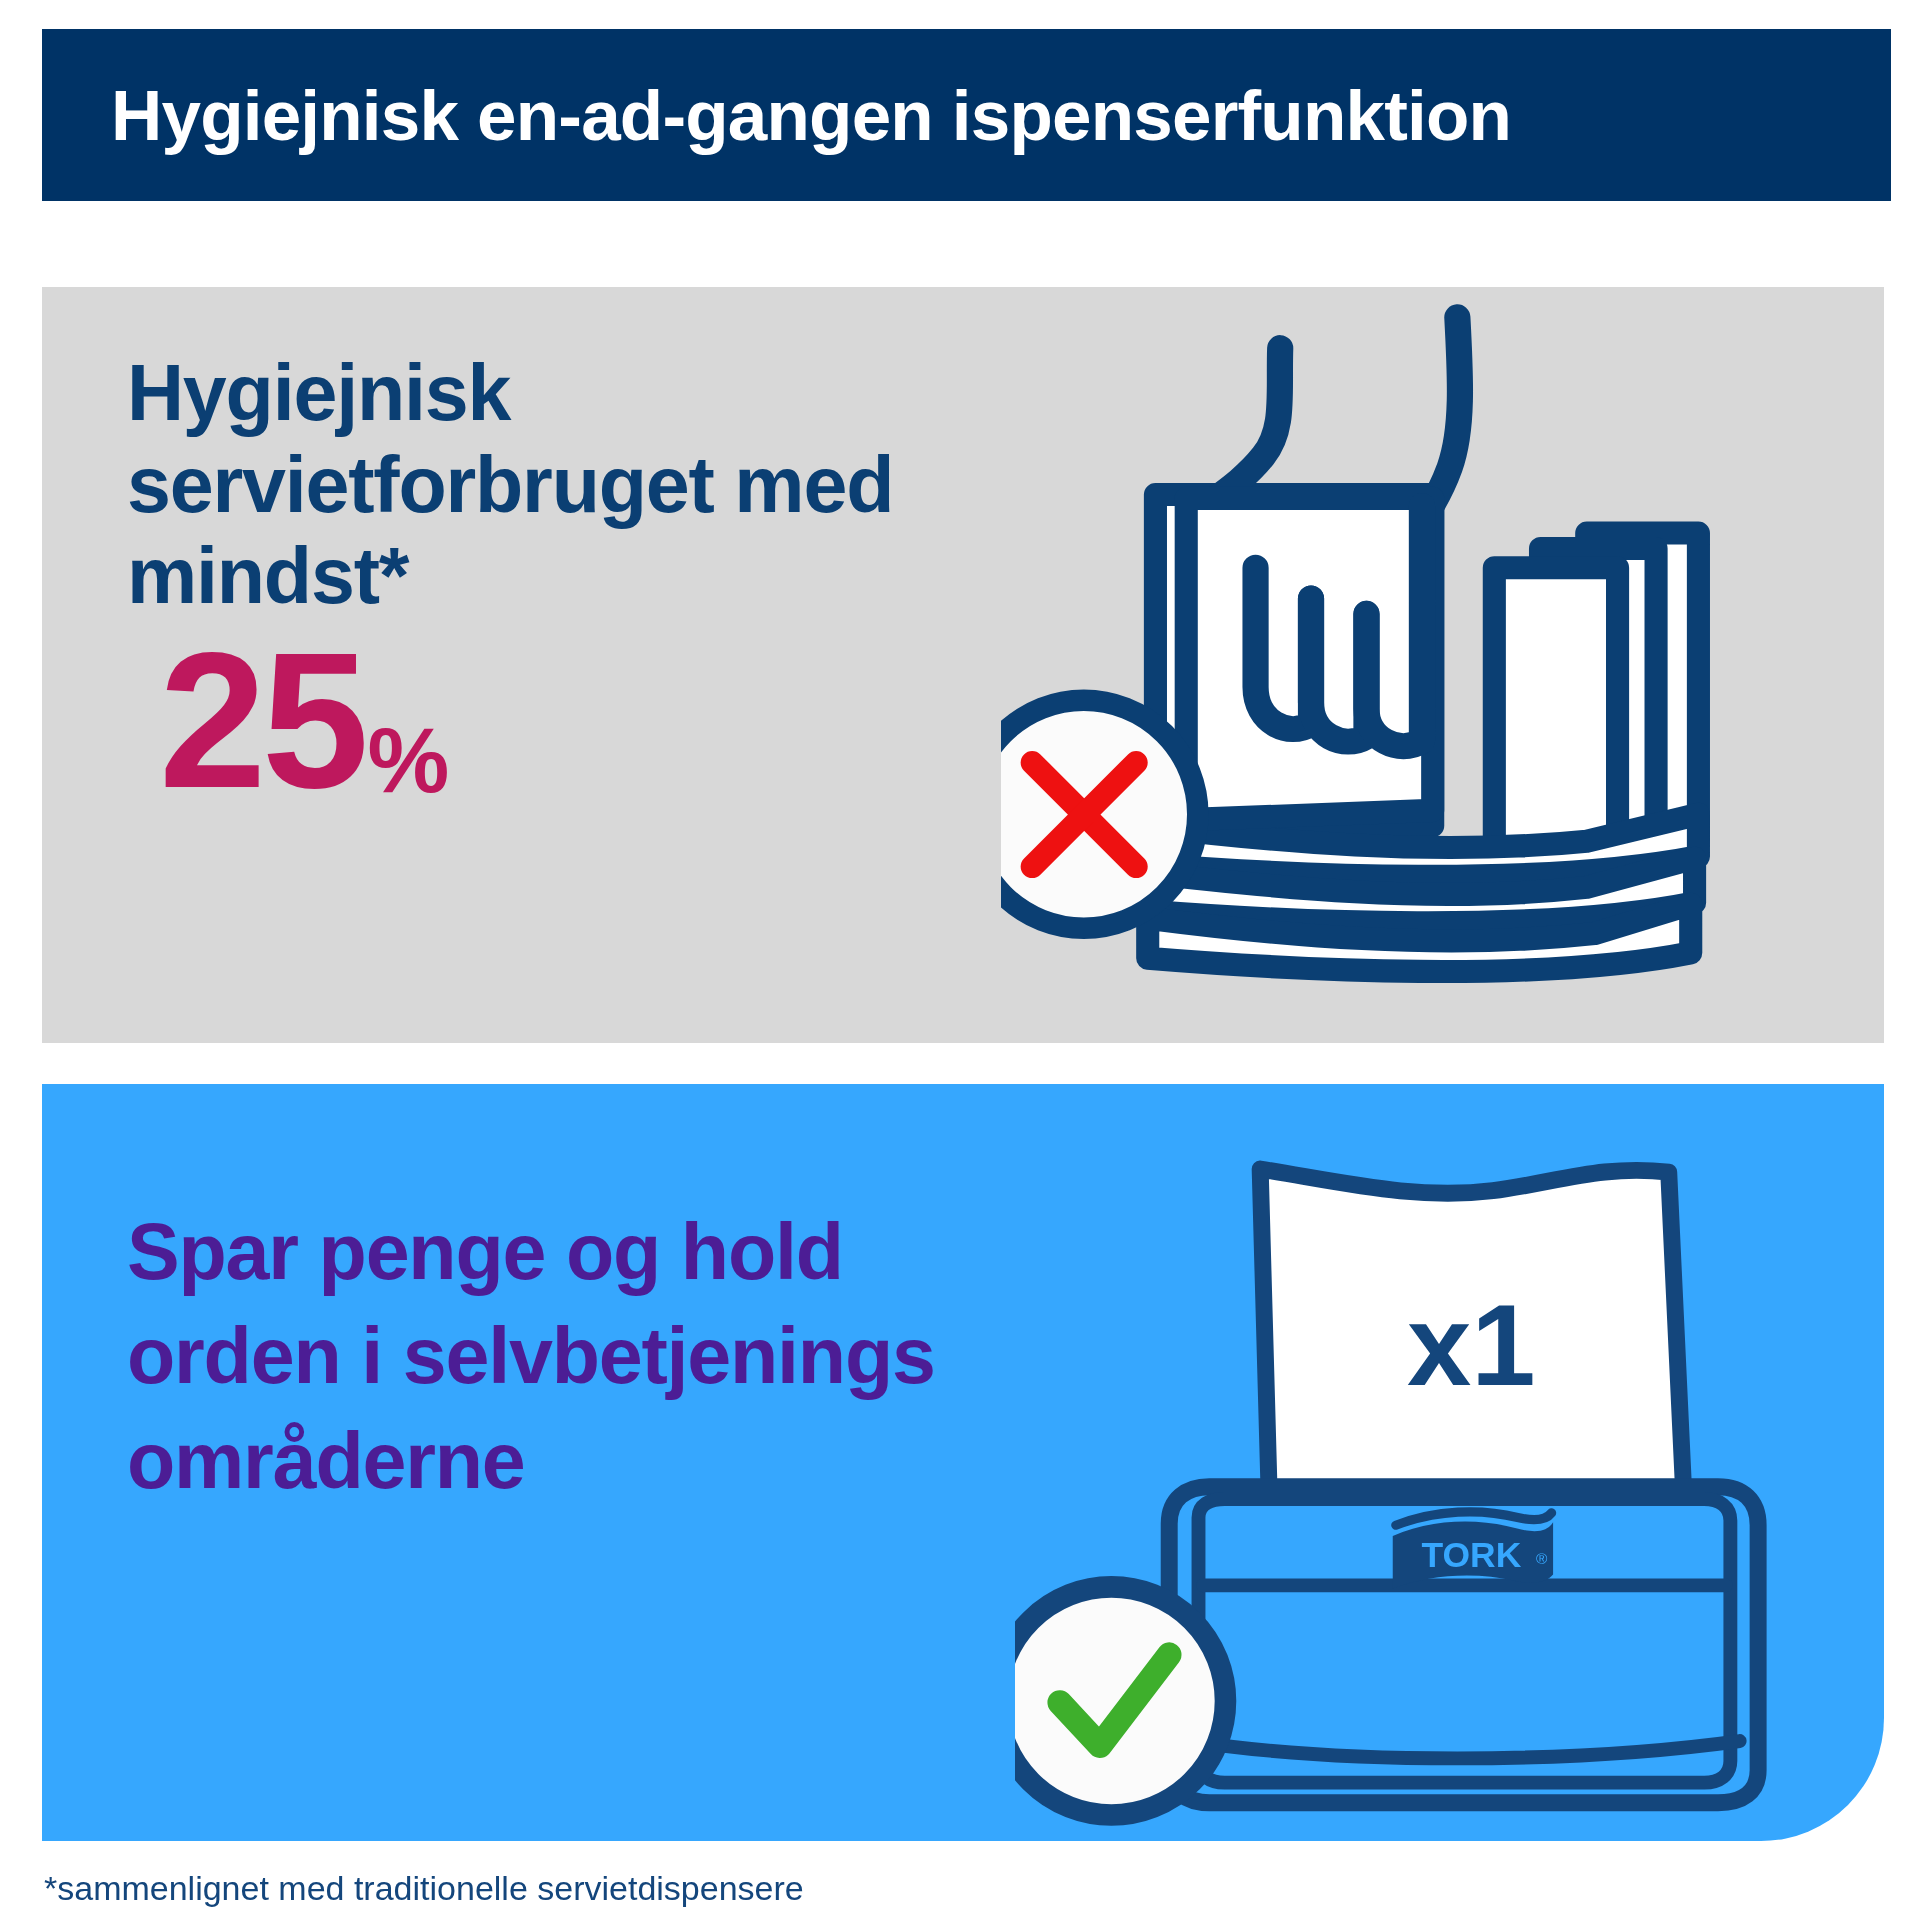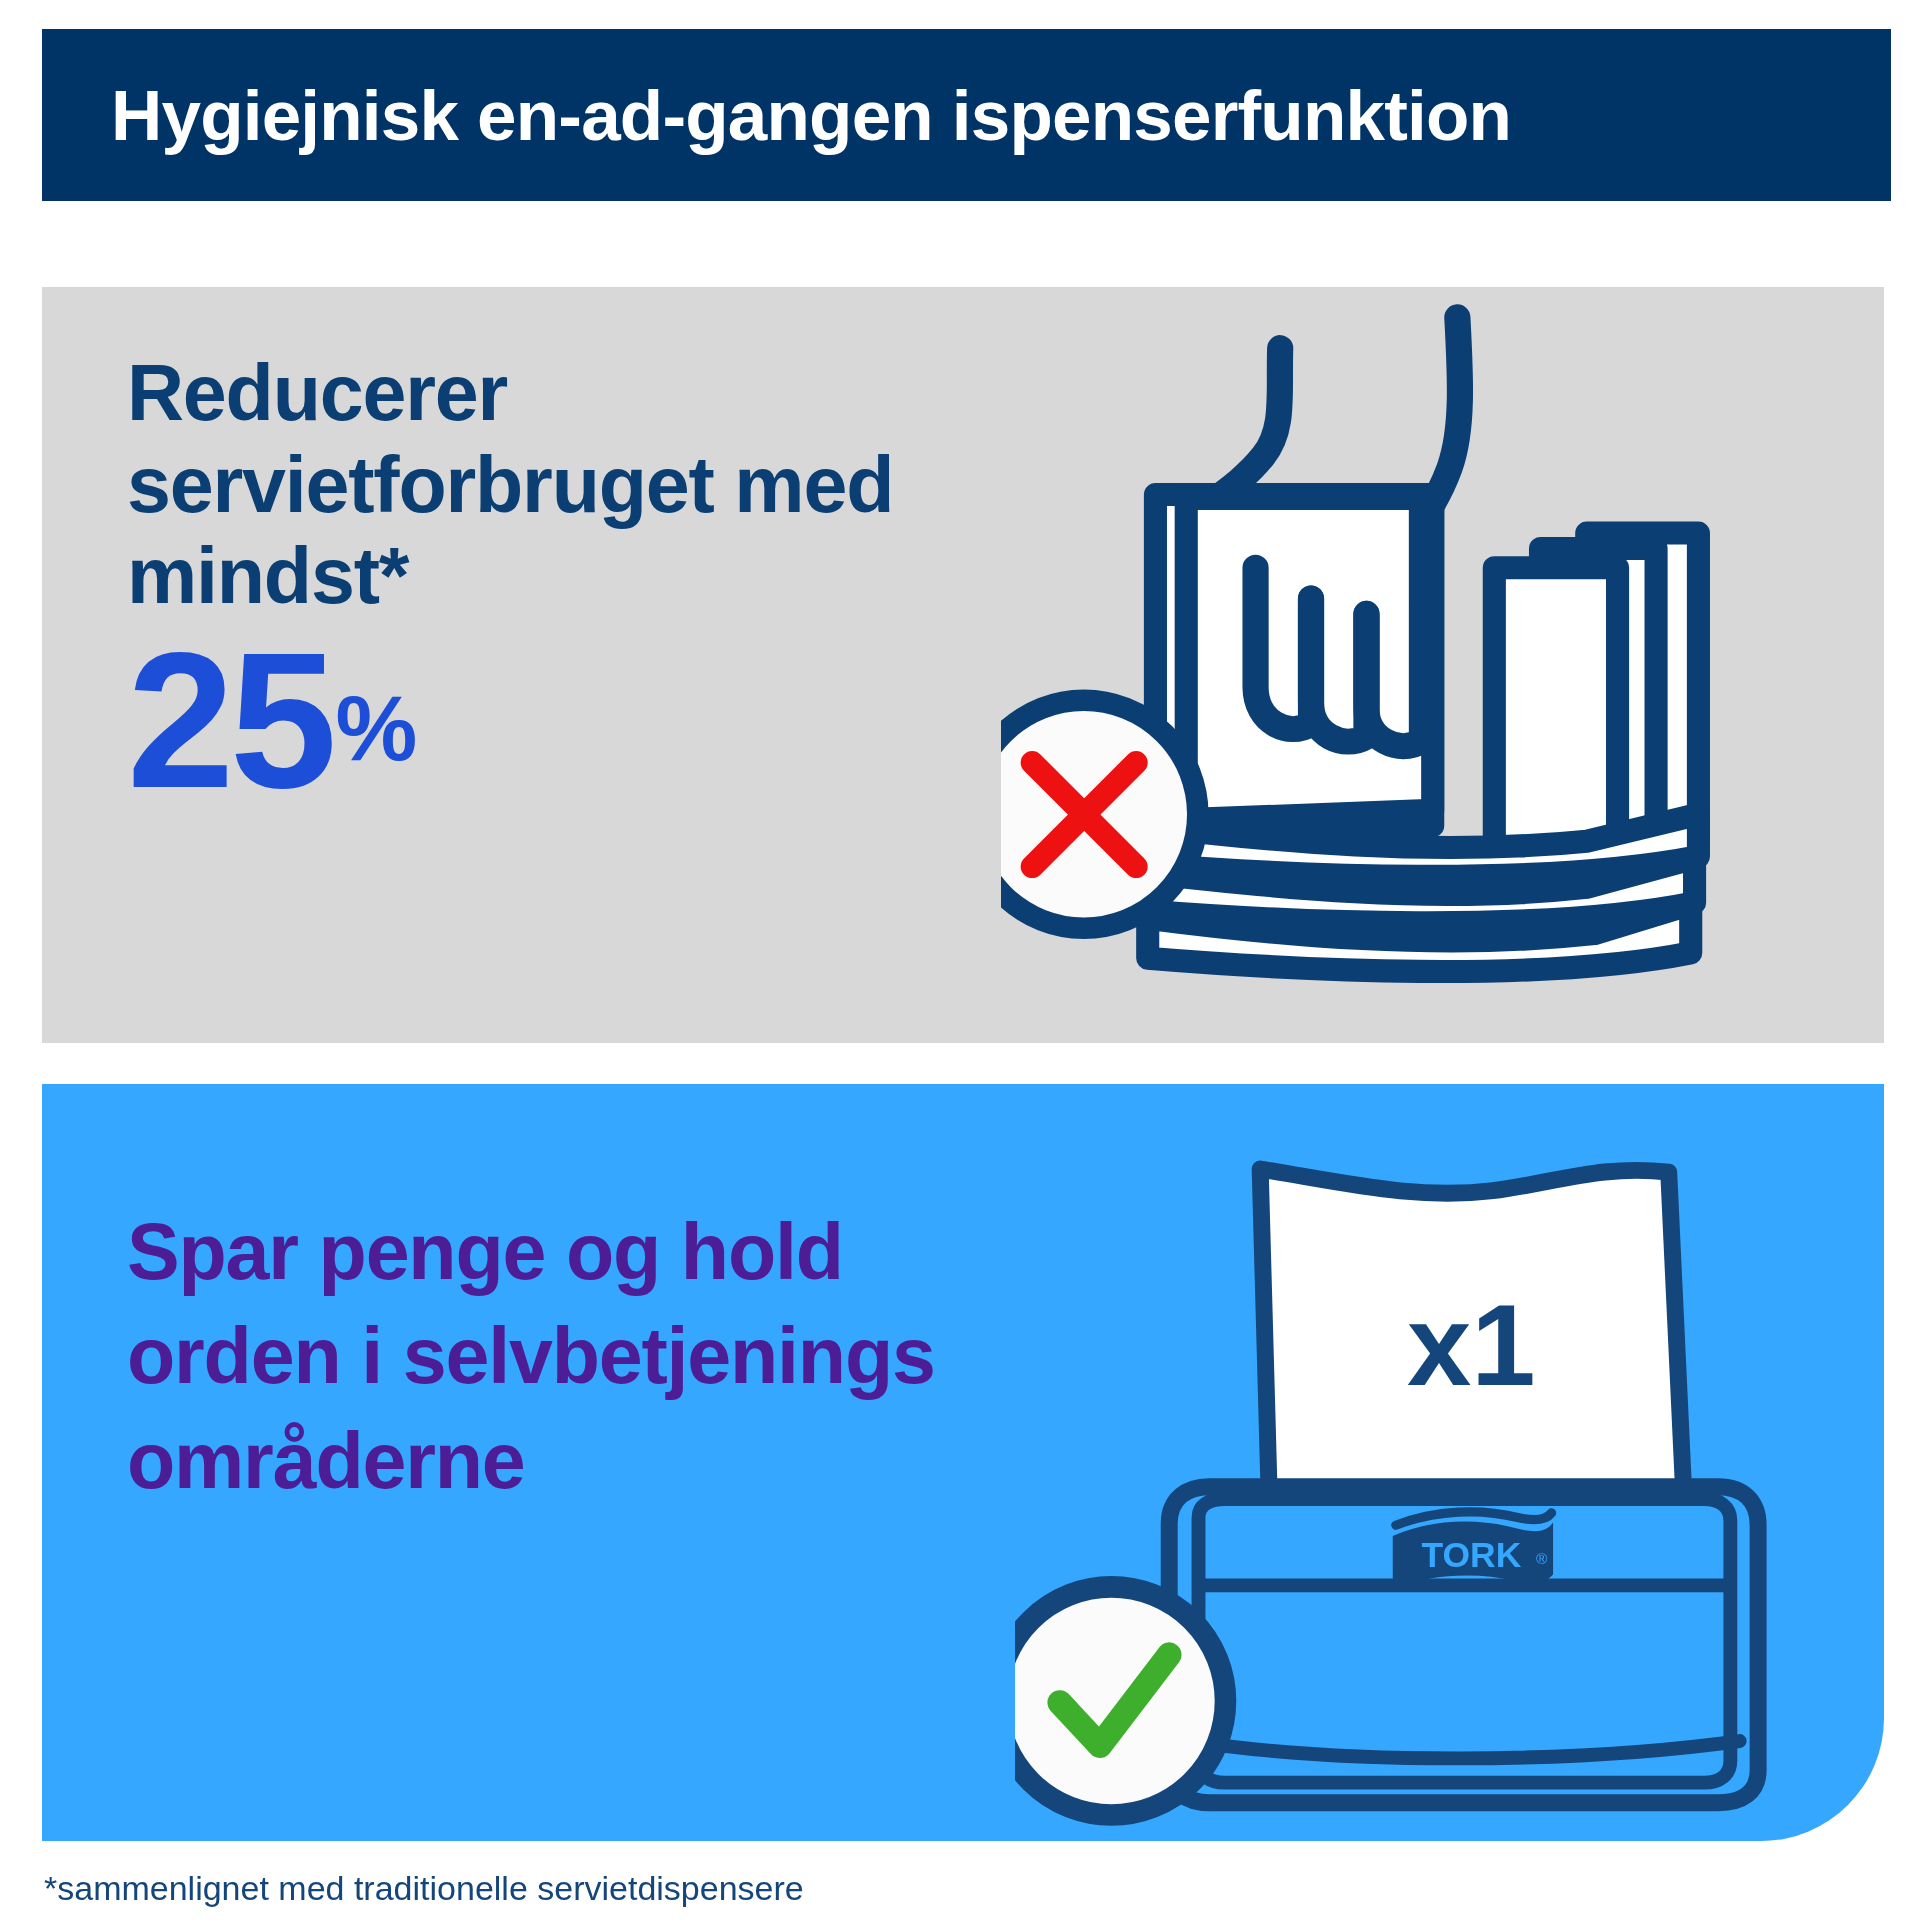--- a/index.html
+++ b/index.html
@@ -58,25 +58,26 @@
   }
   .headline-gray {
     color: #0b3f73;
     font-size: 79px;
     font-weight: bold;
     line-height: 1.16;
     letter-spacing: -1.2px;
   }
   .stat-row {
     margin-top: 14px;
-    color: #1d4ed8;
+    color: #be185d;
     font-weight: bold;
     line-height: 0.92;
     display: flex;
-    align-items: center;
+    align-items: flex-end;
+    margin-left: 32px;
   }
   .stat-number {
     font-size: 193px;
     letter-spacing: -4.6px;
     line-height: 0.88;
   }
   .stat-unit {
     font-size: 92px;
     line-height: 1;
     margin-top: 14px;
@@ -141,21 +142,21 @@
 
 <div class="page">
 
   <div class="header-banner">
     <div class="header-title">Hygiejnisk en-ad-gangen ispenserfunktion</div>
   </div>
 
   <div class="gray-panel">
 
     <div class="gray-text-block">
-      <div class="headline-gray">Reducerer servietforbruget med mindst*</div>
+      <div class="headline-gray">Hygiejnisk servietforbruget med mindst*</div>
       <div class="stat-row">
         <span class="stat-number">25</span>
         <span class="stat-unit">%</span>
       </div>
     </div>
 
     <div class="gray-icon-wrap">
       <svg width="848" height="724" viewBox="0 0 1100 940" fill="none">
 
         <g stroke="#0b3f73" stroke-width="30" stroke-linecap="round" stroke-linejoin="round" fill="#ffffff">

